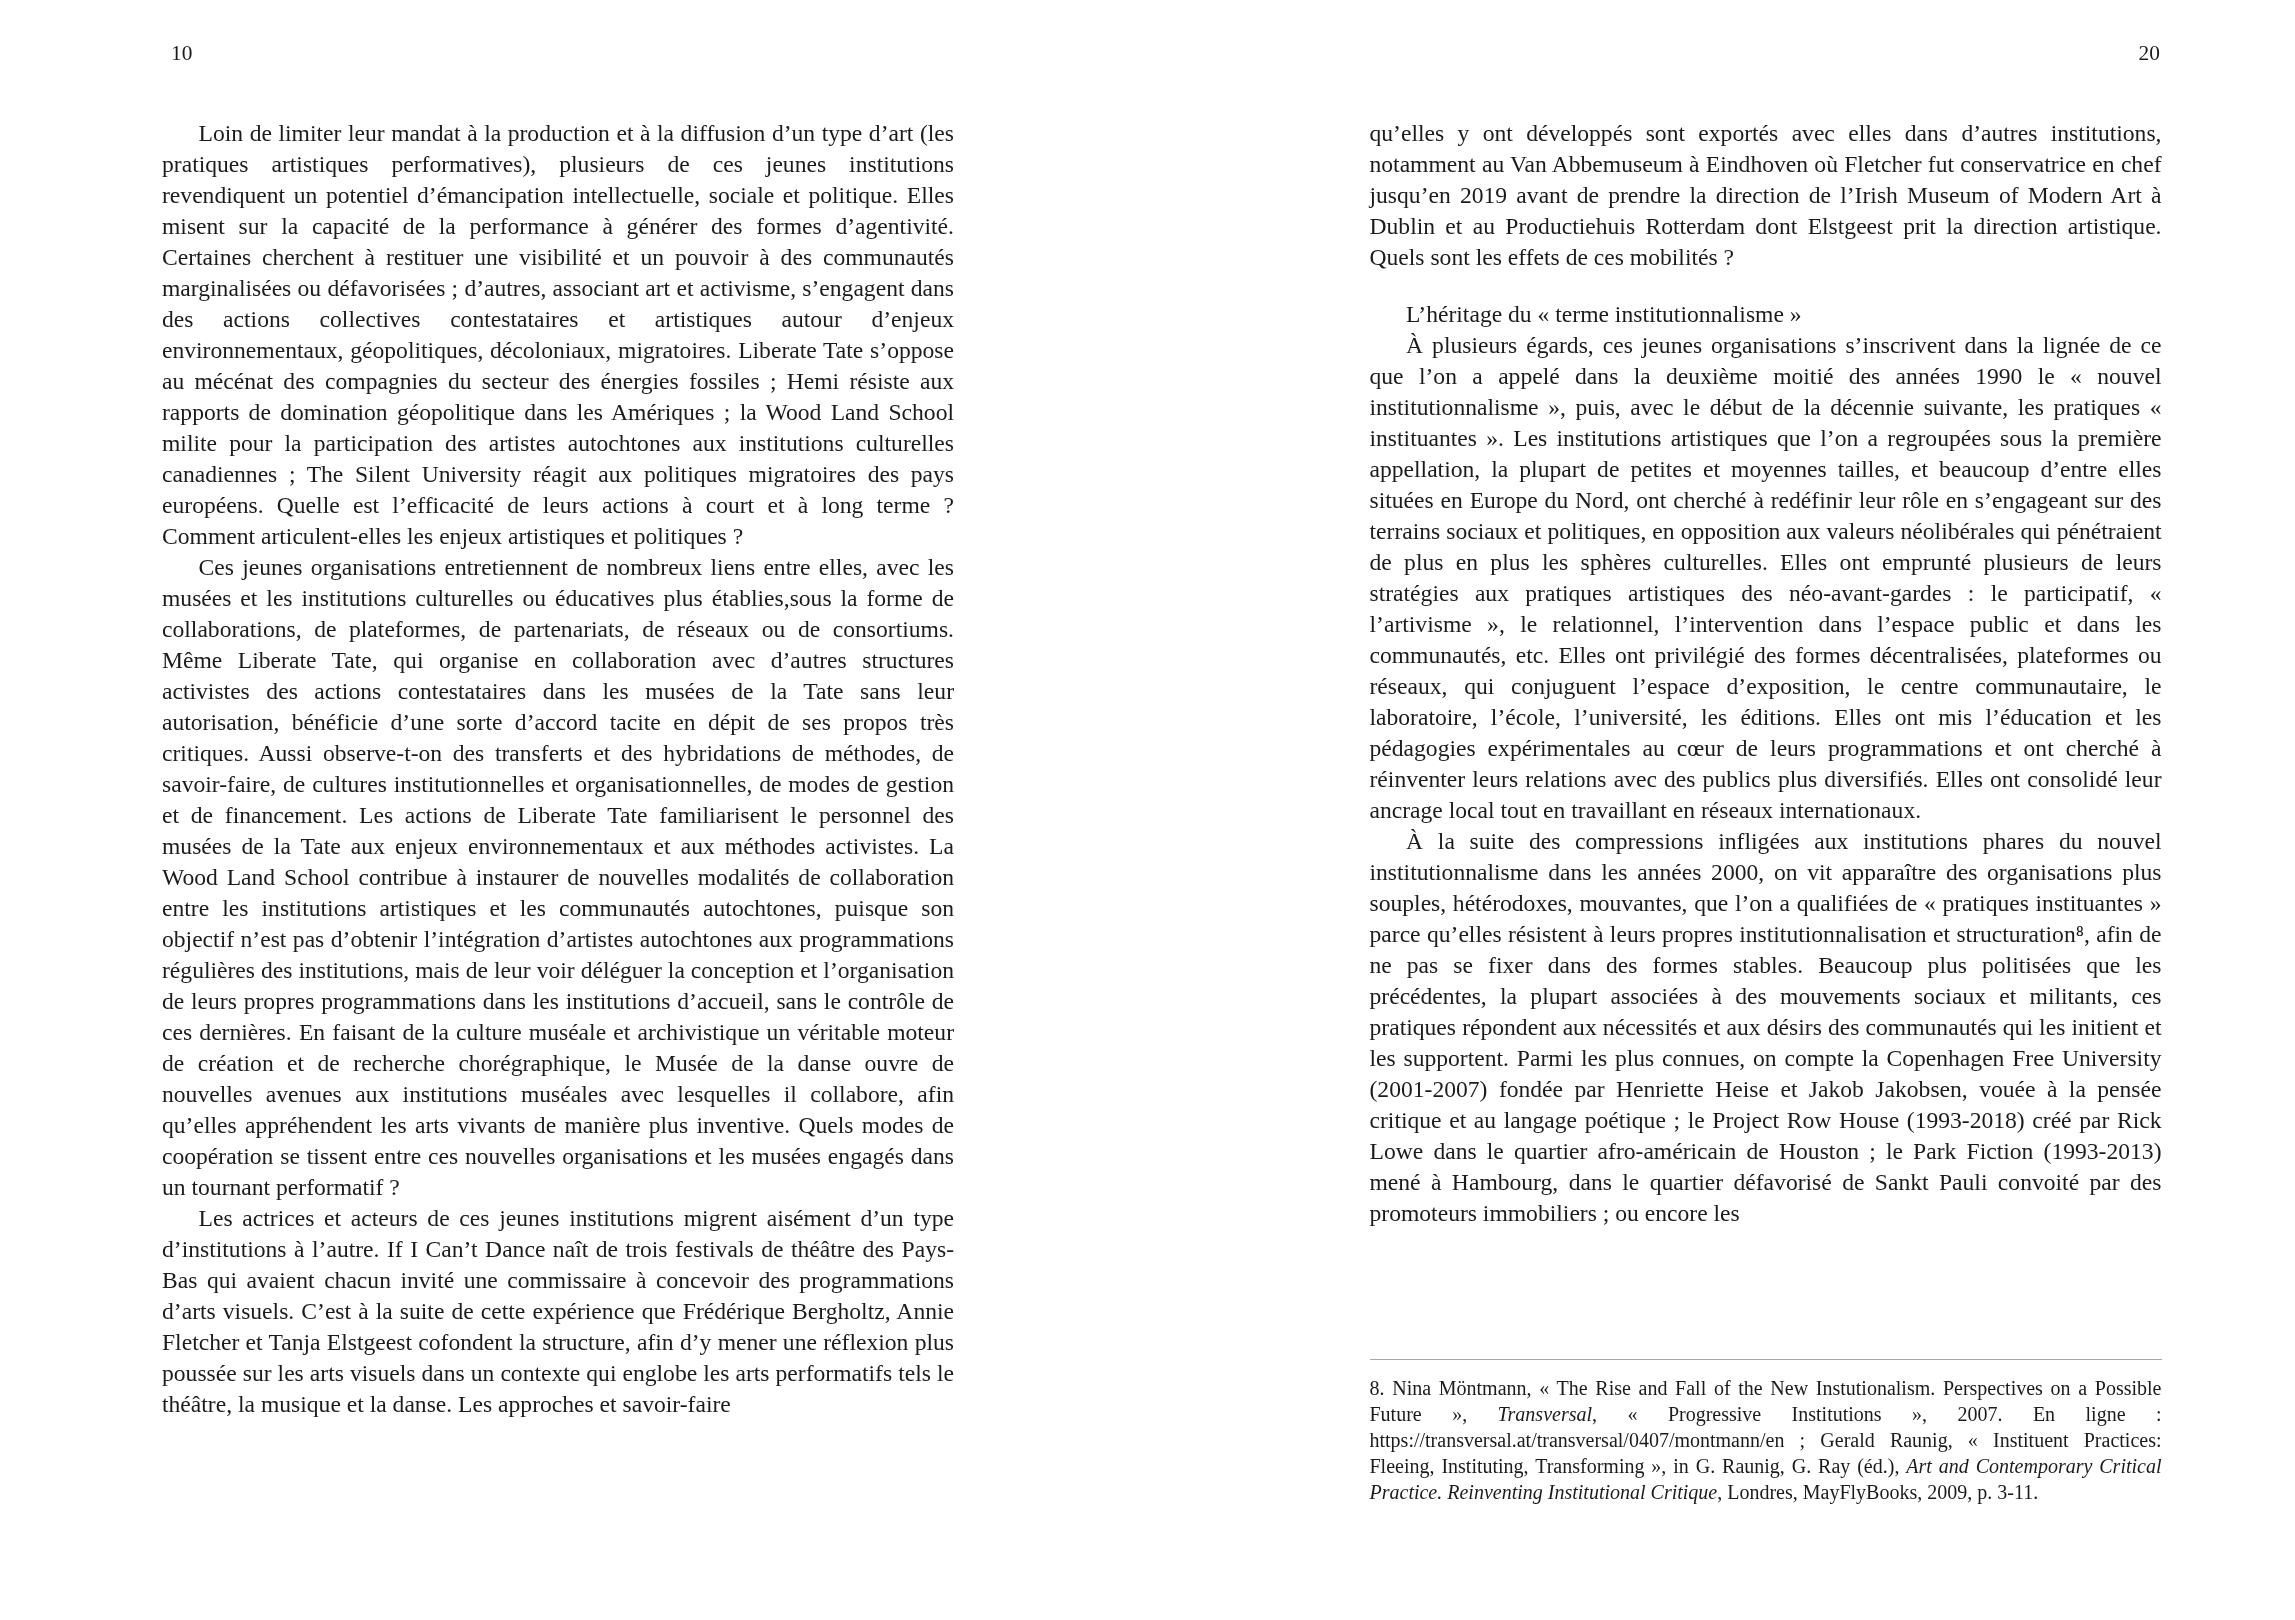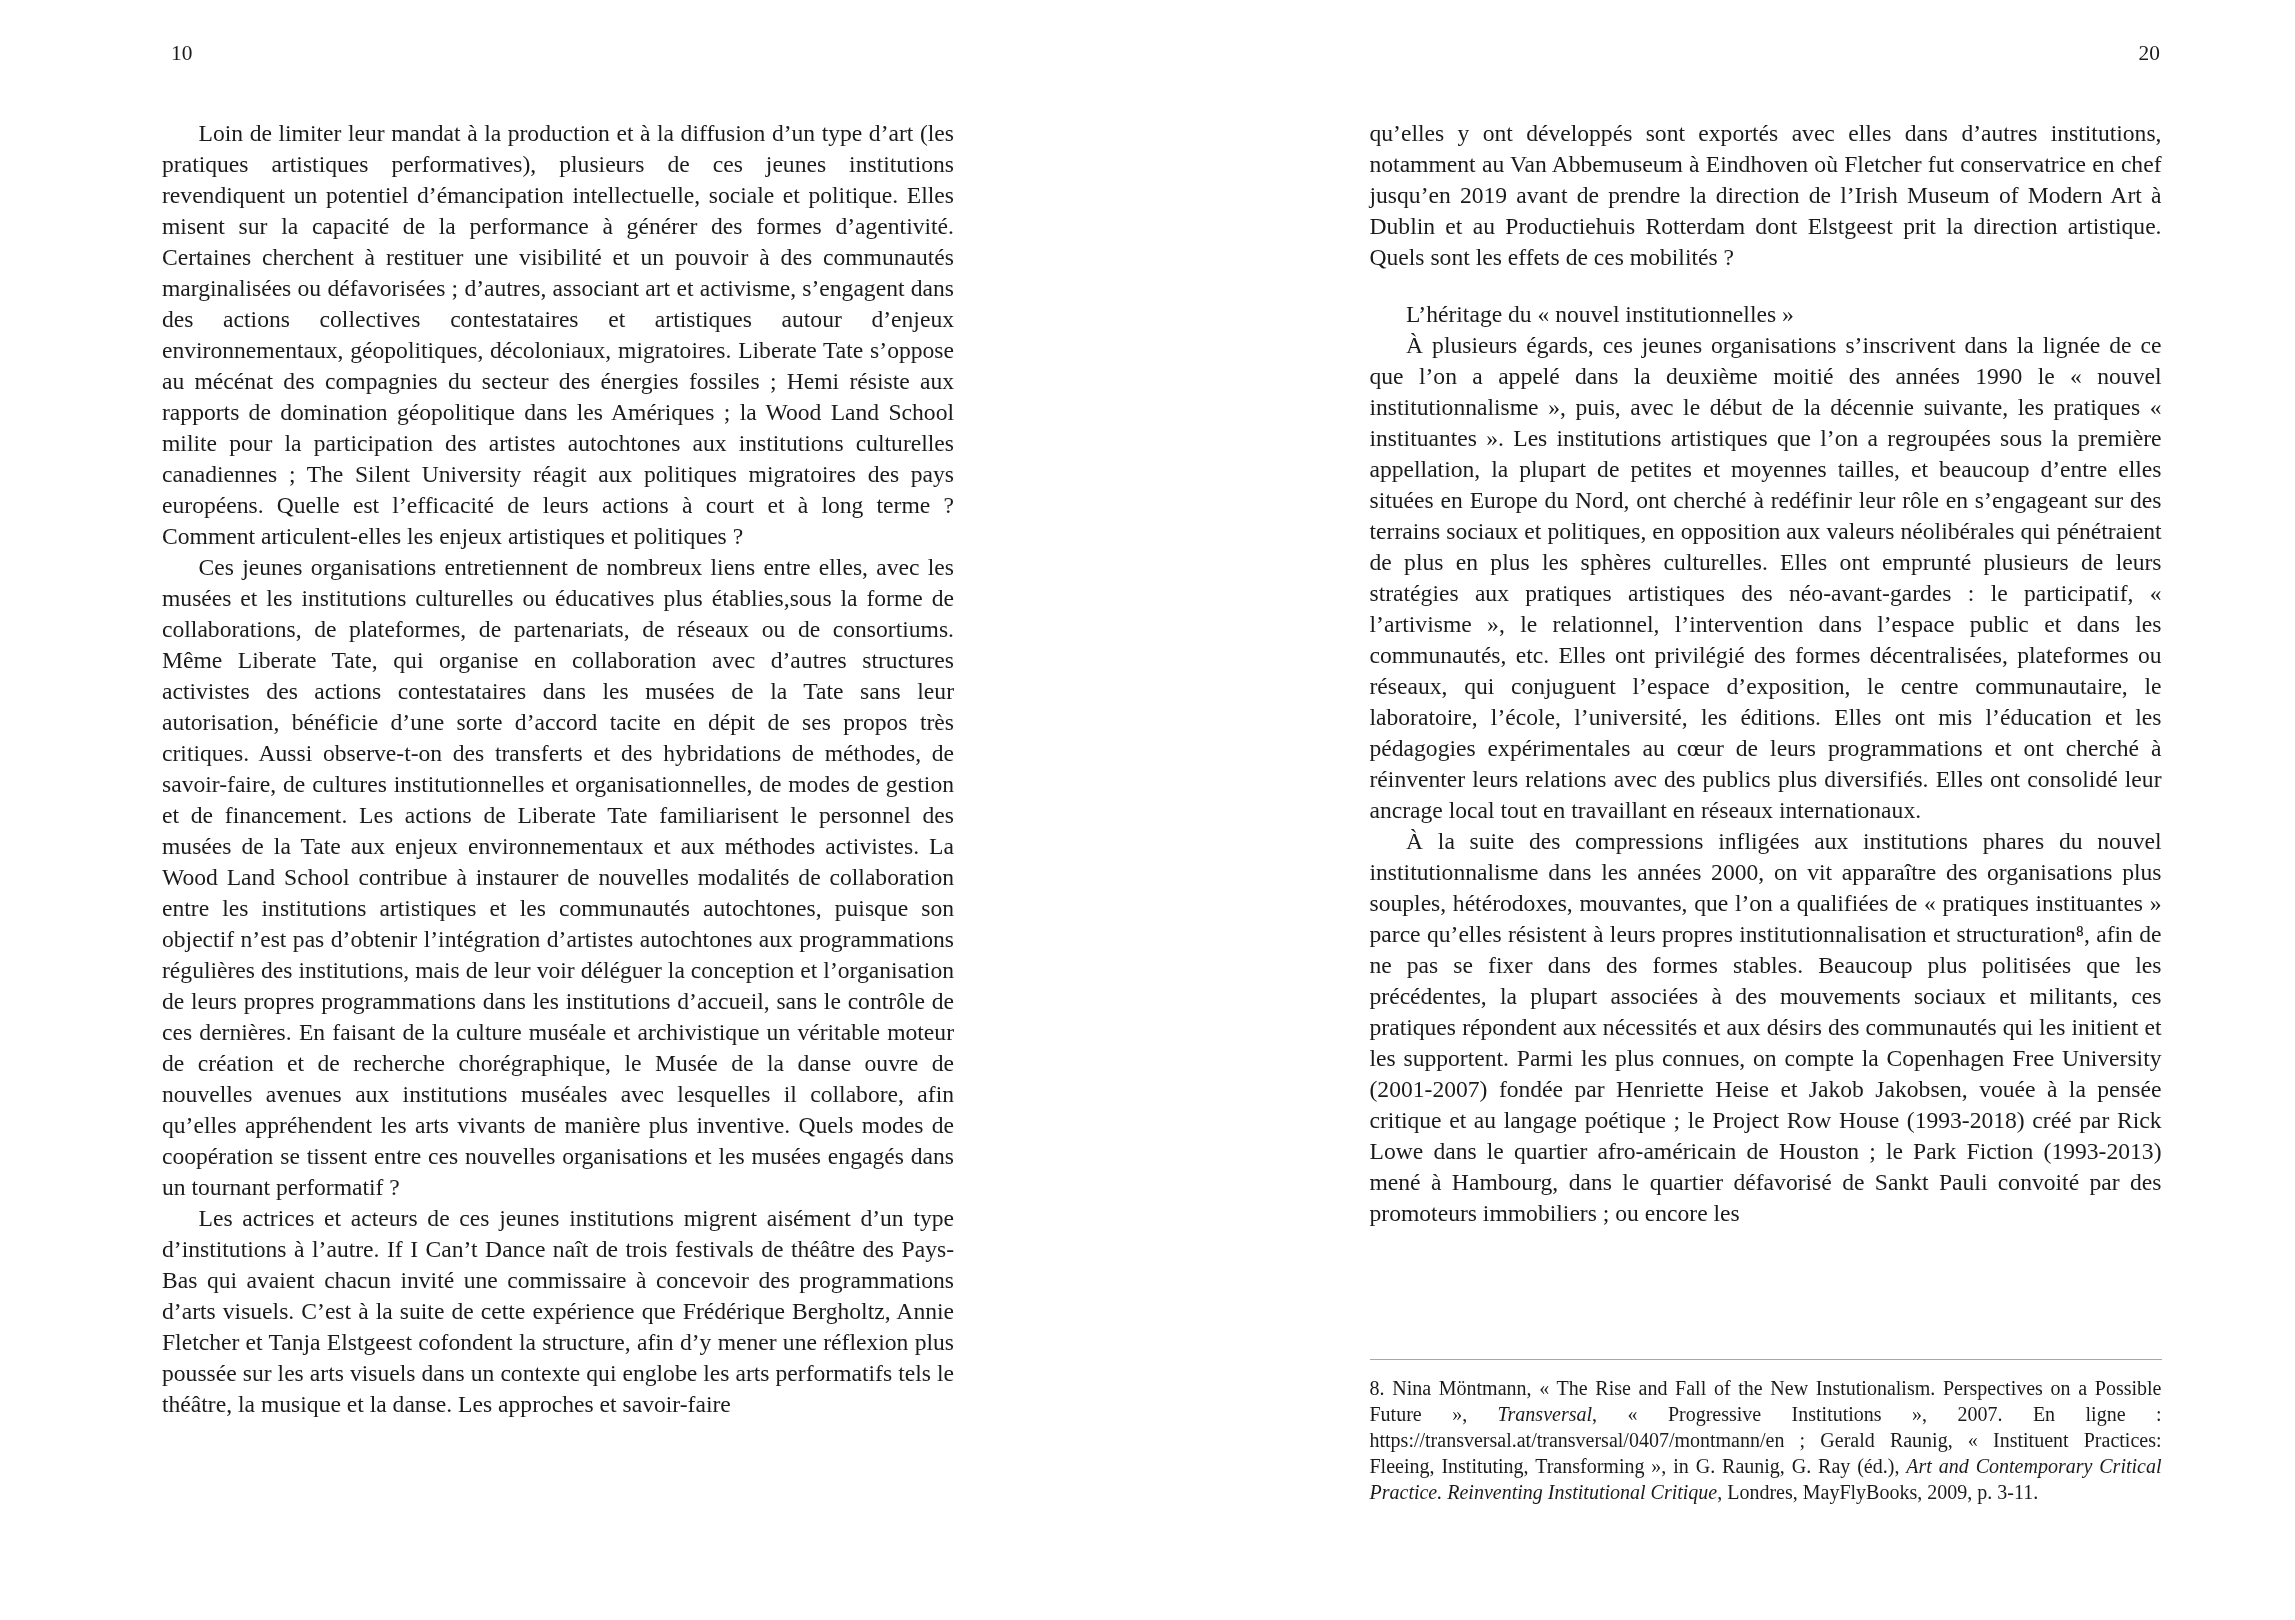--- a/index.html
+++ b/index.html
@@ -107,21 +107,21 @@
 
     <div class="footer">Introduction générale</div>
   </div>
 
   <div class="page page-right">
     <div class="page-number page-number-right">20</div>
 
     <div class="text-block">
       <p class="para no-indent">qu’elles y ont développés sont exportés avec elles dans d’autres institutions, notamment au Van Abbemuseum à Eindhoven où Fletcher fut conservatrice en chef jusqu’en 2019 avant de prendre la direction de l’Irish Museum of Modern Art à Dublin et au Productiehuis Rotterdam dont Elstgeest prit la direction artistique. Quels sont les effets de ces mobilités ?</p>
 
-      <h2 class="section-heading">L’héritage du « nouvel institutionnelles »</h2>
+      <h2 class="section-heading">L’héritage du « terme institutionnalisme »</h2>
 
       <p class="para indent">À plusieurs égards, ces jeunes organisations s’inscrivent dans la lignée de ce que l’on a appelé dans la deuxième moitié des années 1990 le « nouvel institutionnalisme », puis, avec le début de la décennie suivante, les pratiques « instituantes ». Les institutions artistiques que l’on a regroupées sous la première appellation, la plupart de petites et moyennes tailles, et beaucoup d’entre elles situées en Europe du Nord, ont cherché à redéfinir leur rôle en s’engageant sur des terrains sociaux et politiques, en opposition aux valeurs néolibérales qui pénétraient de plus en plus les sphères culturelles. Elles ont emprunté plusieurs de leurs stratégies aux pratiques artistiques des néo-avant-gardes : le participatif, « l’artivisme », le relationnel, l’intervention dans l’espace public et dans les communautés, etc. Elles ont privilégié des formes décentralisées, plateformes ou réseaux, qui conjuguent l’espace d’exposition, le centre communautaire, le laboratoire, l’école, l’université, les éditions. Elles ont mis l’éducation et les pédagogies expérimentales au cœur de leurs programmations et ont cherché à réinventer leurs relations avec des publics plus diversifiés. Elles ont consolidé leur ancrage local tout en travaillant en réseaux internationaux.</p>
       <p class="para indent">À la suite des compressions infligées aux institutions phares du nouvel institutionnalisme dans les années 2000, on vit apparaître des organisations plus souples, hétérodoxes, mouvantes, que l’on a qualifiées de « pratiques instituantes » parce qu’elles résistent à leurs propres institutionnalisation et structuration⁸, afin de ne pas se fixer dans des formes stables. Beaucoup plus politisées que les précédentes, la plupart associées à des mouvements sociaux et militants, ces pratiques répondent aux nécessités et aux désirs des communautés qui les initient et les supportent. Parmi les plus connues, on compte la Copenhagen Free University (2001-2007) fondée par Henriette Heise et Jakob Jakobsen, vouée à la pensée critique et au langage poétique ; le Project Row House (1993-2018) créé par Rick Lowe dans le quartier afro-américain de Houston ; le Park Fiction (1993-2013) mené à Hambourg, dans le quartier défavorisé de Sankt Pauli convoité par des promoteurs immobiliers ; ou encore les</p>
     </div>
 
     <div class="footnotes">
       <div class="footnote-rule"></div>
       <p class="footnote"><span>8. </span><span>Nina Möntmann, « The Rise and Fall of the New Instutionalism. Perspectives on a Possible Future », </span><span class="italic">Transversal</span><span>, « Progressive Institutions », 2007. En ligne : https://transversal.at/transversal/0407/montmann/en ; Gerald Raunig, « Instituent Practices: Fleeing, Instituting, Transforming », in G. Raunig, G. Ray (éd.), </span><span class="italic">Art and Contemporary Critical Practice. Reinventing Institutional Critique</span><span>, Londres, MayFlyBooks, 2009, p. 3-11.</span></p>
     </div>
 

